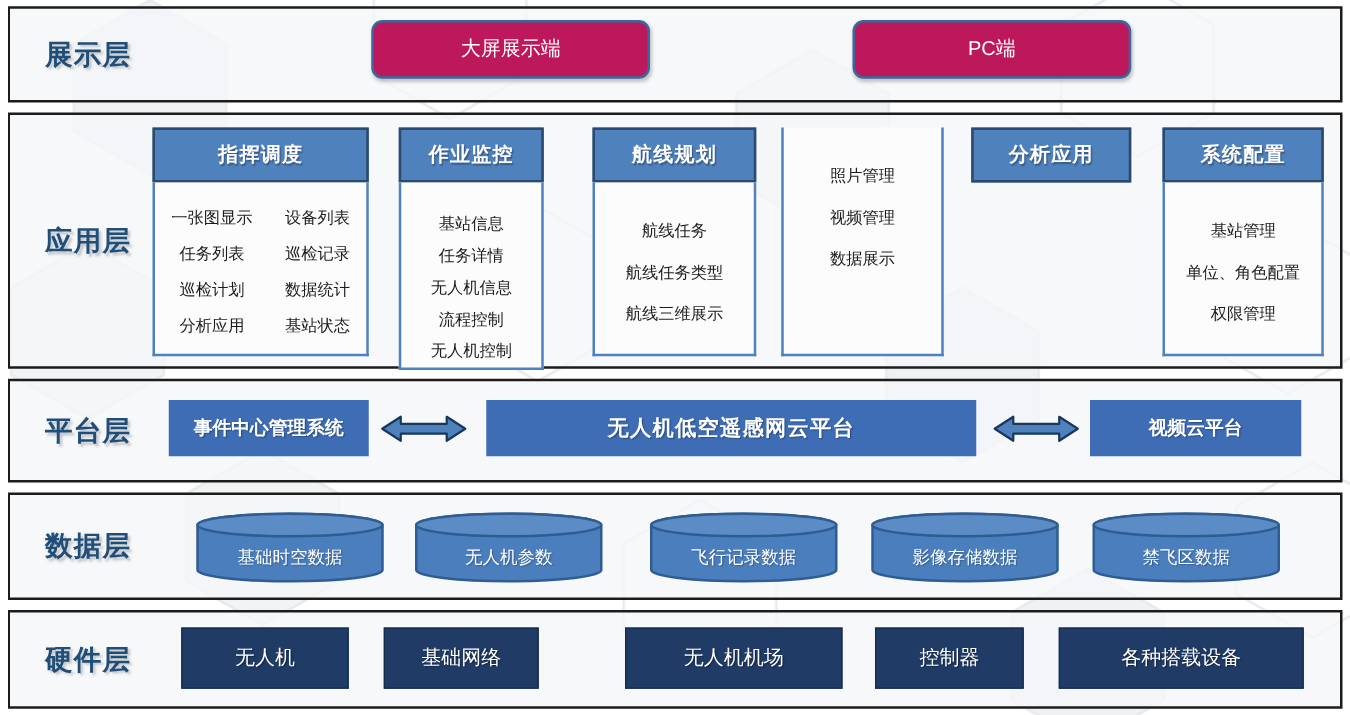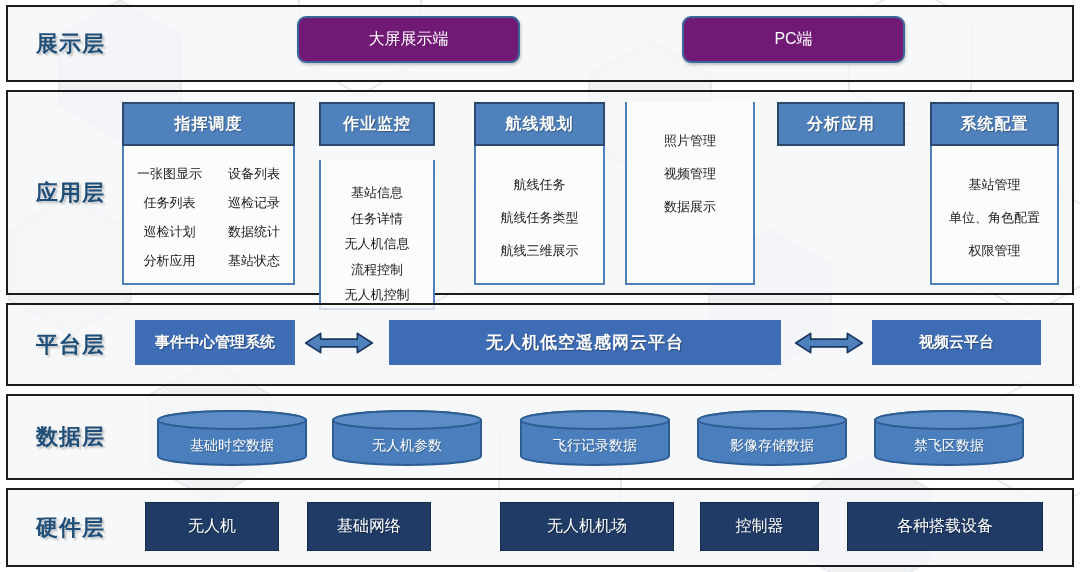--- a/index.html
+++ b/index.html
@@ -19,21 +19,21 @@
   #band-data{top:394px;height:86px;}
   #band-hardware{top:488px;height:79px;}
   .layer-label{
     position:absolute;left:28px;top:0;bottom:0;display:flex;align-items:center;
     font-size:22px;font-weight:bold;color:#1f4e79;letter-spacing:1px;
     text-shadow:2px 2px 2px rgba(110,110,110,0.38);
   }
   
   .display-btn{
     position:absolute;top:9px;width:223px;height:47px;box-sizing:border-box;
-    background:#701a75;border:2px solid #3a689c;border-radius:9px;
+    background:#be185d;border:2px solid #3a689c;border-radius:9px;
     color:#ffffff;font-size:16px;display:flex;align-items:center;justify-content:center;
     box-shadow:1px 2px 3px rgba(0,0,0,0.22);
   }
   #btn-bigscreen{left:289px;}
   #btn-pc{left:674px;}
   
   .app-col{position:absolute;top:10px;height:183px;display:flex;flex-direction:column;}
   #col-0{left:114px;width:173px;}
   #col-1{left:311px;width:116px;}
   #col-2{left:466px;width:131px;}
@@ -45,21 +45,21 @@
     color:#ffffff;font-weight:bold;font-size:16px;letter-spacing:1px;
     display:flex;align-items:center;justify-content:center;
     text-shadow:1px 1px 1px rgba(0,0,0,0.3);
   }
   .app-col-body{
     flex:1;background:#fcfcfd;border:2px solid #4f81bd;border-top:none;box-sizing:border-box;
     font-size:13px;color:#1b1b1b;text-align:center;
   }
   .two-col{display:flex;justify-content:space-around;padding-top:13px;}
   .two-col .sub{display:flex;flex-direction:column;line-height:29px;}
-  .items-5{padding-top:20px;line-height:25.5px;display:flex;flex-direction:column;margin-top:14px;}
+  .items-5{padding-top:20px;line-height:25.5px;display:flex;flex-direction:column;}
   .items-3{padding-top:22px;line-height:33px;display:flex;flex-direction:column;}
   
   .platform-box{
     position:absolute;top:15px;height:45px;background:#3e6db6;color:#ffffff;
     font-weight:bold;display:flex;align-items:center;justify-content:center;
     text-shadow:1px 1px 1px rgba(0,0,0,0.3);font-size:15px;
   }
   #pbox-0{left:127px;width:160px;}
   #pbox-1{left:381px;width:392px;font-size:17px;letter-spacing:1px;}
   #pbox-2{left:864px;width:169px;}

